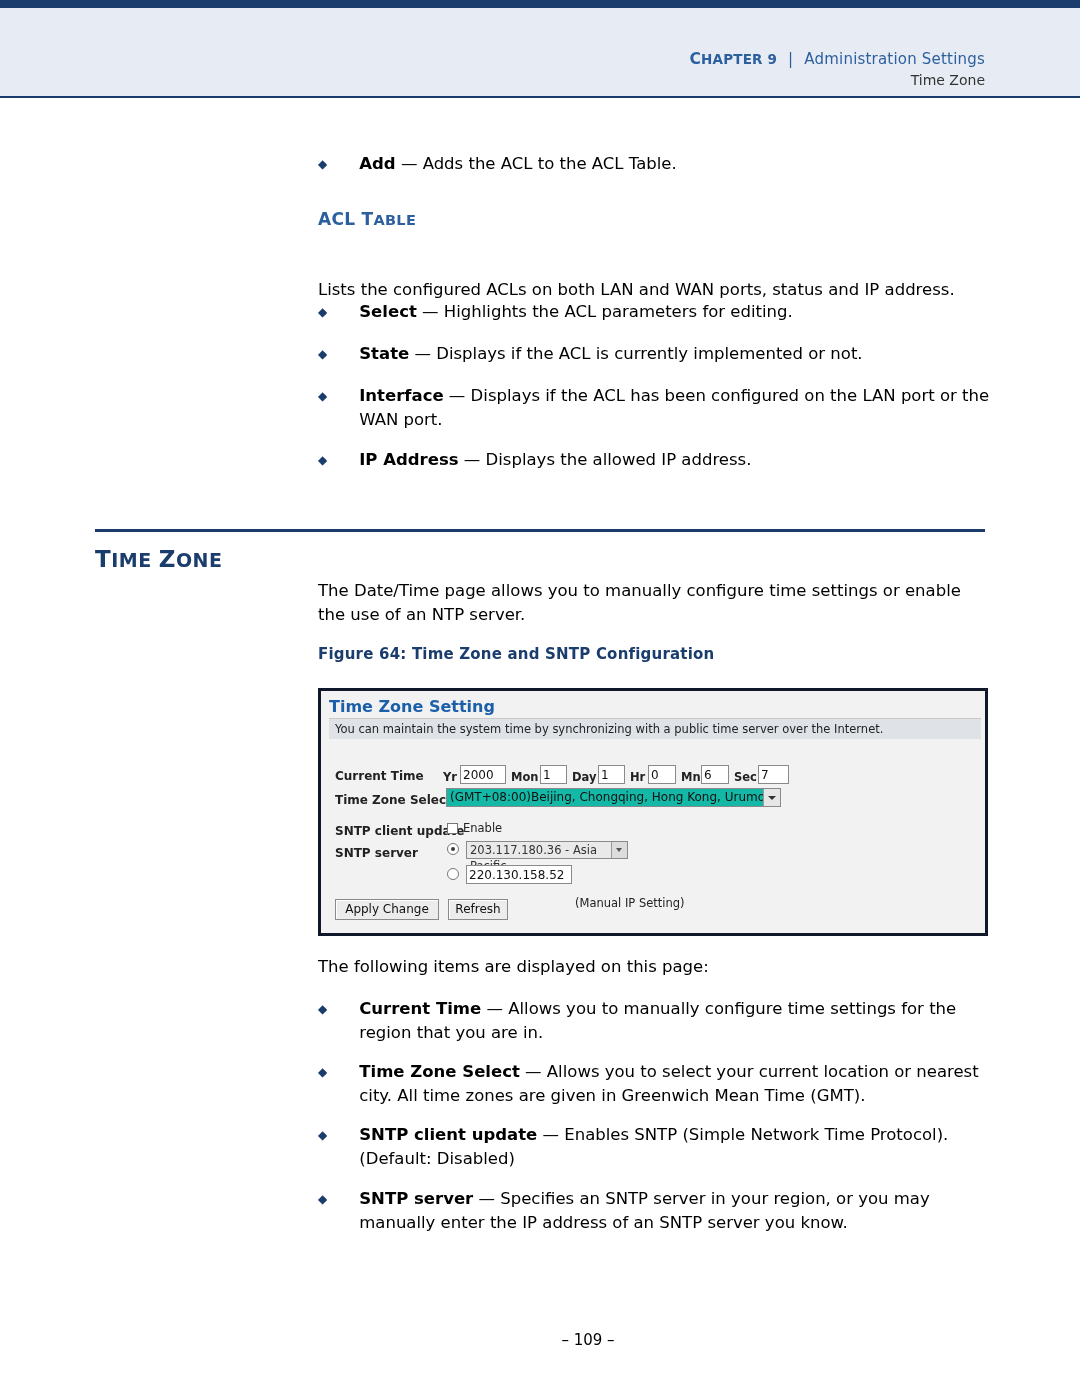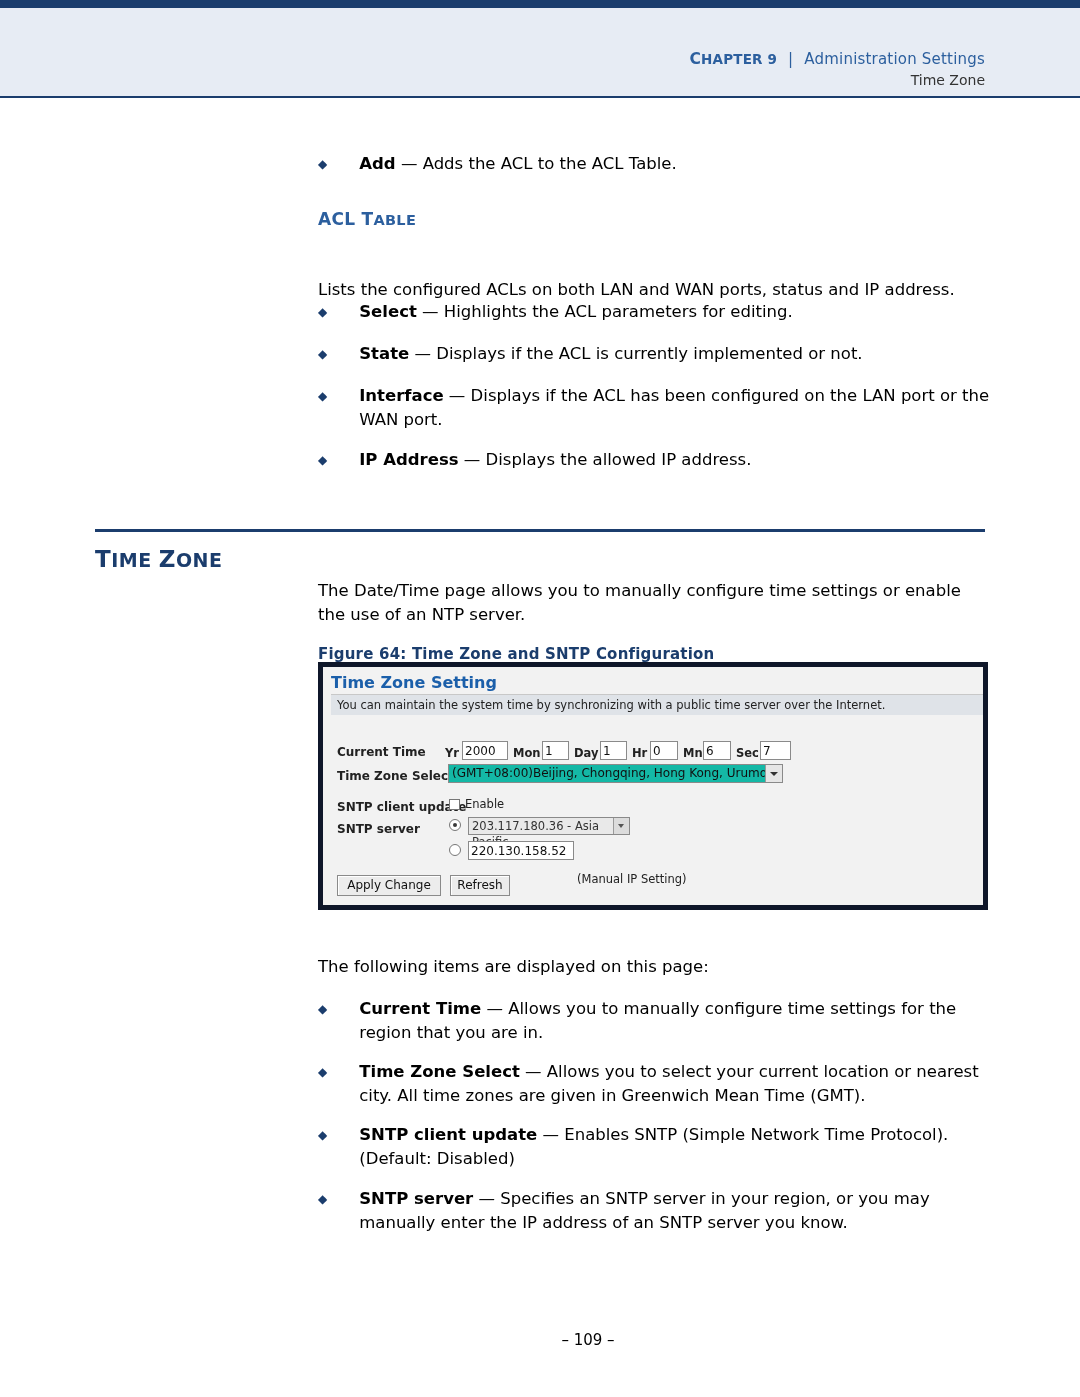--- a/index.html
+++ b/index.html
@@ -126,25 +126,25 @@
     font-size: 15px;
     font-weight: bold;
     color: #1b3d6d;
     letter-spacing: 0.2px;
   }
 
   
   .figure {
     position: absolute;
     left: 318px;
-    top: 662px;
+    top: 688px;
     width: 670px;
     height: 248px;
     background: #f2f2f2;
-    border: 5px solid #0f172a;
+    border: 3px solid #0f172a;
     box-sizing: border-box;
   }
   .fig-title {
     position: absolute;
     left: 8px;
     top: 6px;
     font-size: 16px;
     font-weight: bold;
     color: #1b5faa;
     font-family: "DejaVu Sans", sans-serif;

